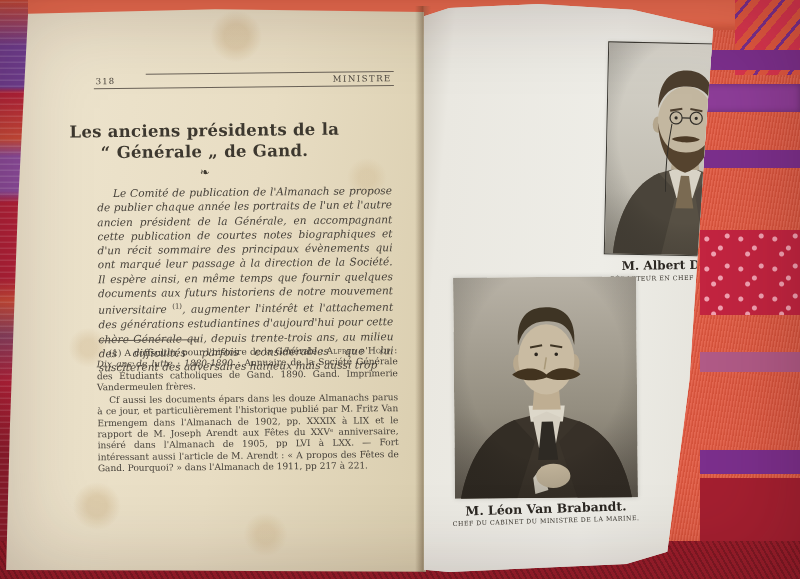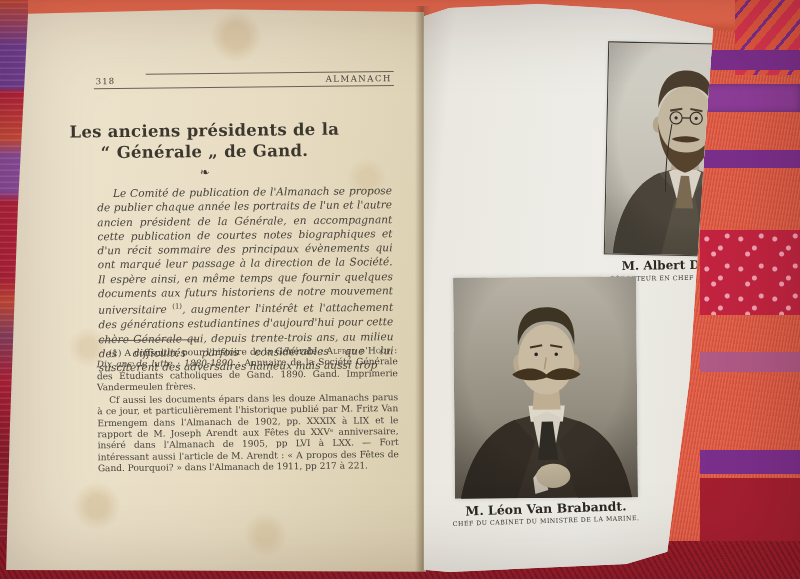--- a/index.html
+++ b/index.html
@@ -114,21 +114,21 @@
       <div class="band b7"></div>
     </div>
     <div class="f-bottom"></div>
   </div>
 
   <div class="page page-left">
     <div class="pl">
       <div class="lp-header">
         <div class="rule-top"></div>
         <span class="pn">318</span>
-        <span class="rt">ALMANACH</span>
+        <span class="rt">MINISTRE</span>
         <div class="rule-bot"></div>
       </div>
 
       <div class="lp-title">
         <div>Les anciens présidents de la</div>
         <div>“ Générale „ de Gand.</div>
       </div>
 
       <div class="lp-orn">❧</div>
 

